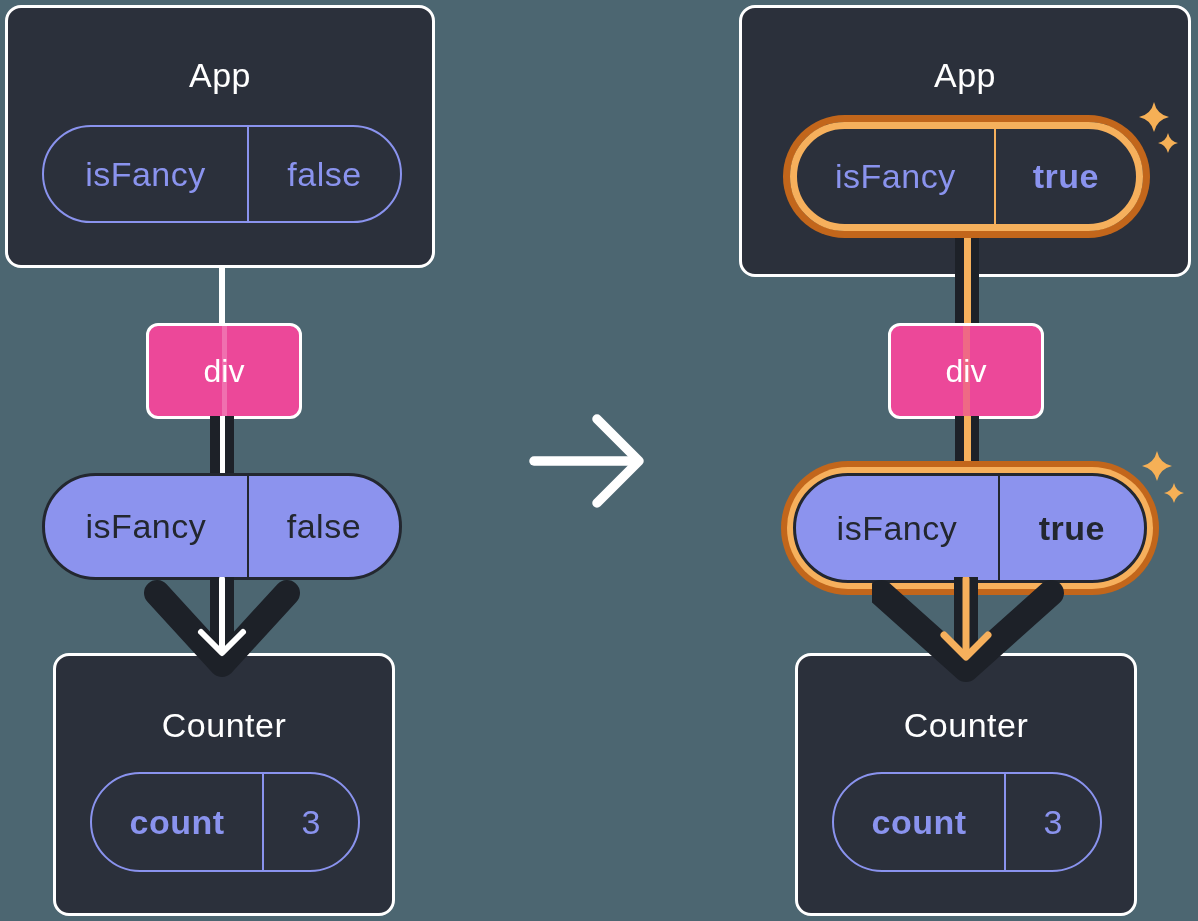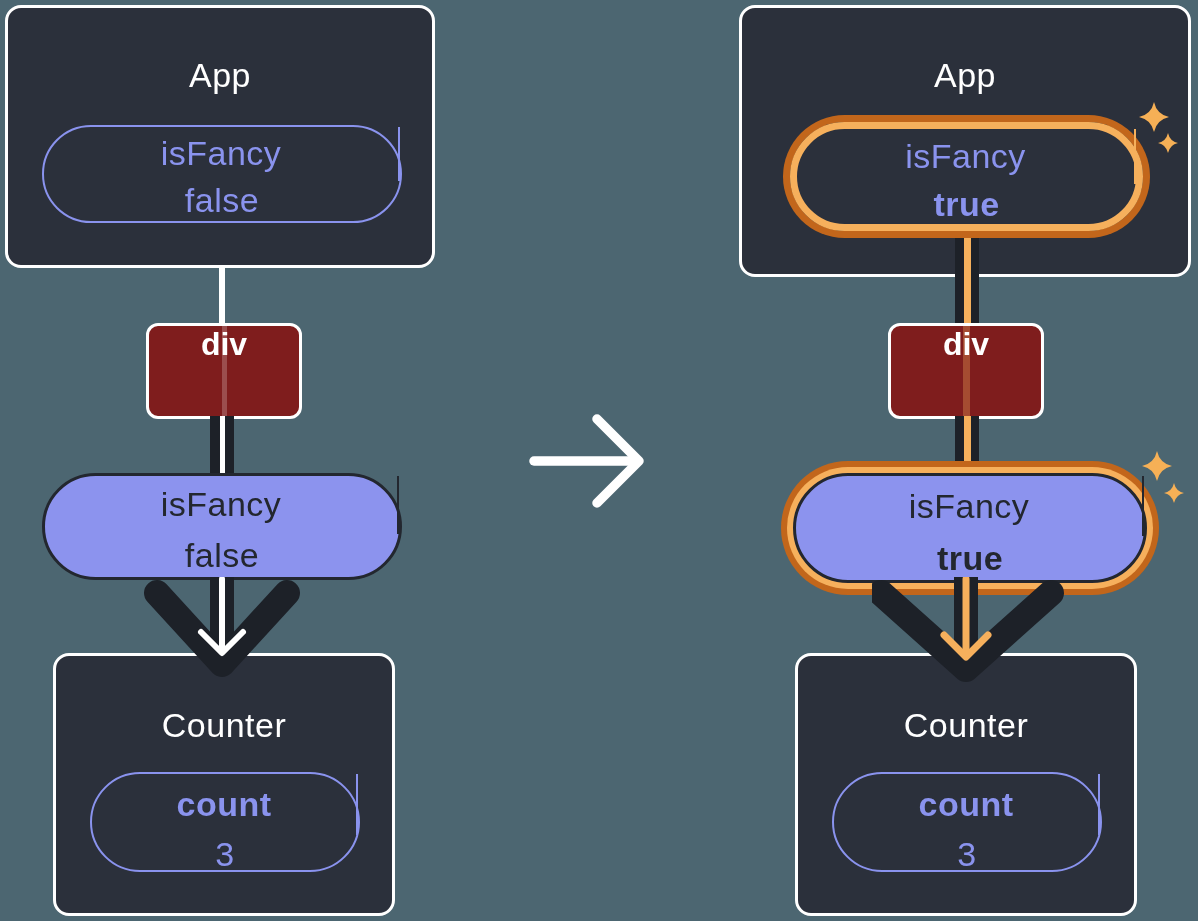--- a/index.html
+++ b/index.html
@@ -4,25 +4,25 @@
 <style>
   html,body{margin:0;padding:0;background:#4C6671;}
   #stage{
     position:relative;width:1198px;height:921px;background:#4C6671;overflow:hidden;
     font-family:"Liberation Sans",sans-serif;
   }
   .abs{position:absolute;box-sizing:border-box;}
   .card{background:#2B303B;border:3px solid #FFFFFF;border-radius:16px;}
   .card-title{position:absolute;left:0;right:0;top:48px;text-align:center;
     color:#FFFFFF;font-size:34px;font-weight:500;letter-spacing:.5px;}
-  .node{background:#7f1d1d;border:3px solid #FFFFFF;border-radius:12px;
-    display:flex;align-items:flex-start;justify-content:center;
-    color:#FFFFFF;font-size:32px;font-weight:700;}
+  .node{background:#ec4899;border:3px solid #FFFFFF;border-radius:12px;
+    display:flex;align-items:center;justify-content:center;
+    color:#FFFFFF;font-size:32px;font-weight:400;}
   .node .stripe{position:absolute;top:0;bottom:0;left:50%;width:5px;margin-left:-2.5px;}
-  .pill{display:flex;align-items:stretch;border-radius:70px;flex-direction:column;}
+  .pill{display:flex;align-items:stretch;border-radius:70px;}
   .pill .cell{display:flex;align-items:center;justify-content:center;
     font-size:34px;letter-spacing:.5px;}
   .outline-pill{border:2.5px solid #8A93EE;color:#8A93EE;background:transparent;}
   .outline-pill .cell-name{flex:0 0 57%;border-right:2.5px solid #8A93EE;}
   .outline-pill .cell-value{flex:1;}
   .count-pill .cell-name{flex:0 0 64%;border-right:2.5px solid #8A93EE;font-weight:bold;}
   .count-pill .cell-value{flex:1;}
   .hl-outline-pill{border:7px solid #F6B05C;box-shadow:0 0 0 7px #C2661B;
     color:#8A93EE;background:transparent;}
   .hl-outline-pill .cell-name{flex:0 0 58%;border-right:2.5px solid #F6B05C;}

